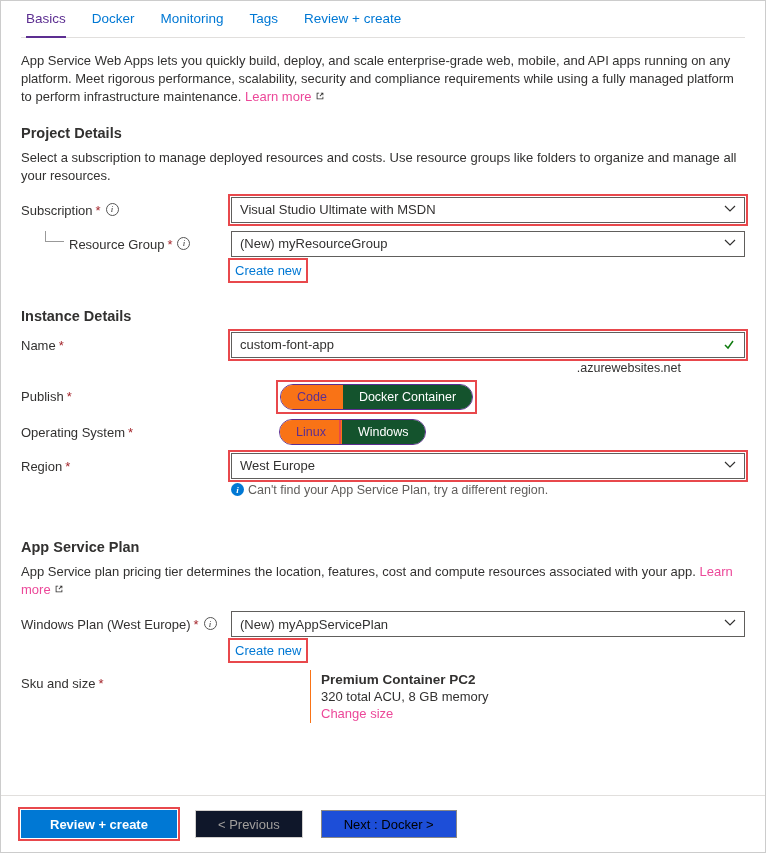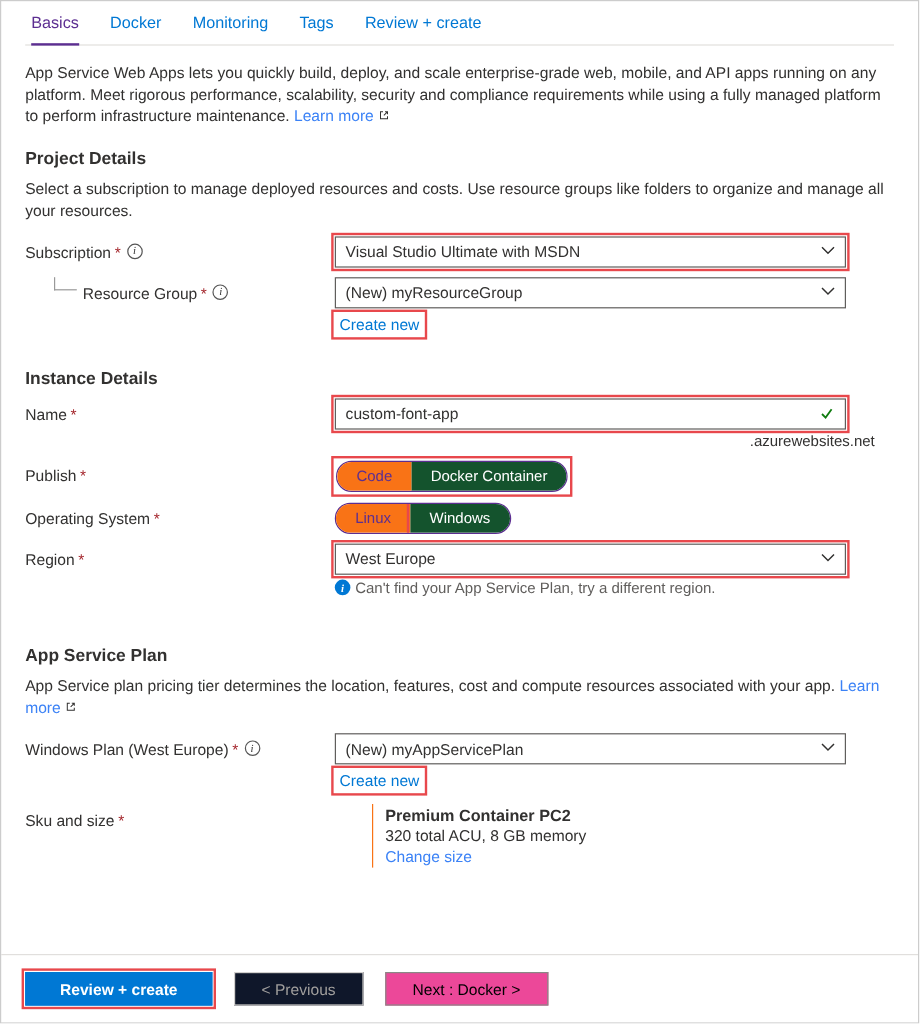--- a/index.html
+++ b/index.html
@@ -3,48 +3,48 @@
 <meta charset="utf-8">
 <style>
   * { box-sizing: border-box; margin: 0; padding: 0; }
   body { font-family: "Segoe UI", Arial, sans-serif; font-size: 13px; color: #323130; background: #fff; width: 768px; }
   .frame { border: 1px solid #ccc; width: 766px; min-height: 853px; position: relative; padding: 0; display: flex; flex-direction: column; }
   .content { padding: 0 20px 18px 20px; flex: 1; }
   .tabs { display: flex; gap: 26px; border-bottom: 1px solid #e1dfdd; padding: 10px 0 0 5px; margin-bottom: 14px; }
   .tab { color: #0078d4; font-size: 13.5px; padding-bottom: 10px; cursor: pointer; }
   .tab.active { color: #5c2e91; font-weight: 400; border-bottom: 2.5px solid #5c2e91; margin-bottom: -1px; }
   .intro { font-size: 13px; line-height: 1.4; margin-bottom: 18px; }
-  .link { color: #3b82f6; cursor: pointer; }
+  .link { color: #ec4899; cursor: pointer; }
   .ext-icon { display: inline-block; width: 10px; height: 10px; vertical-align: baseline; }
   h3 { font-size: 14.5px; font-weight: 600; margin-bottom: 8px; margin-top: 6px; }
   .sub { font-size: 13px; line-height: 1.4; margin-bottom: 12px; }
   .row { display: flex; align-items: flex-start; margin-bottom: 8px; }
   .lbl { width: 258px; font-size: 13px; padding-top: 6px; display: flex; align-items: flex-start; gap: 3px; }
   .lbl.indent { padding-left: 48px; position: relative; }
   .lbl.indent::before { content: ""; position: absolute; left: 24px; top: 0; width: 18px; height: 10px; border-left: 1px solid #999; border-bottom: 1px solid #999; }
   .req { color: #a4262c; }
   .info-icon { display: inline-flex; align-items: center; justify-content: center; width: 13px; height: 13px; border: 1px solid #555; border-radius: 50%; font-size: 9px; font-style: italic; font-family: serif; color: #333; margin-left: 2px; }
   .ctrl { flex: 1; position: relative; }
-  .select, .input { width: 426px; height: 26px; border: 1px solid #605e5c; padding: 0 24px 0 8px; font-size: 13px; background: #fff; display: flex; align-items: center; position: relative; }
+  .select, .input { width: 514px; height: 26px; border: 1px solid #605e5c; padding: 0 24px 0 8px; font-size: 13px; background: #fff; display: flex; align-items: center; position: relative; }
   .select .chev { position: absolute; right: 8px; top: 5px; }
   .chev svg { width: 12px; height: 12px; }
   .check-icon { position: absolute; right: 8px; top: 5px; }
   .hl { outline: 2.5px solid #e8484c; outline-offset: 1px; }
   .createnew { color: #0078d4; font-size: 13px; display: inline-block; margin-top: 4px; padding: 2px 4px; cursor: pointer; }
   .suffix { text-align: right; width: 450px; font-size: 12.5px; margin-top: 3px; color: #323130; }
   .pill-group { display: inline-flex; border: 1.5px solid #5c2e91; border-radius: 14px; overflow: hidden; height: 26px; }
   .pill { padding: 0 16px; font-size: 12.5px; display: flex; align-items: center; background: #f97316; color: #5c2e91; cursor: pointer; }
   .pill.sel { background: #14532d; color: #fff; }
   .hint { font-size: 12.5px; color: #605e5c; margin-top: 4px; display: flex; align-items: center; gap: 4px; }
   .hint .i-badge { display: inline-flex; width: 13px; height: 13px; border-radius: 50%; background: #0078d4; color: #fff; align-items: center; justify-content: center; font-size: 9px; font-style: italic; font-family: serif; font-weight:bold;}
   .sku-box { border-left: 1px solid #f97316; padding: 2px 0 2px 10px; margin-left: 31px; }
   .sku-title { font-weight: 600; font-size: 13.5px; }
   .sku-line { font-size: 13px; margin-top: 2px; }
   .footer { border-top: 1px solid #e1dfdd; padding: 14px 20px; display: flex; gap: 18px; align-items: center; }
-  .btn { height: 28px; padding: 0 22px; font-size: 13px; border: 1px solid #8a8886; background: #ec4899; display: inline-flex; align-items: center; justify-content: center; cursor: pointer; }
+  .btn { height: 28px; padding: 0 22px; font-size: 13px; border: 1px solid #8a8886; background: #1d4ed8; display: inline-flex; align-items: center; justify-content: center; cursor: pointer; }
   .btn.primary { background: #0078d4; color: #fff; border-color: #0078d4; font-weight: 600; padding: 0 28px; }
   .btn.disabled { color: #a19f9d; border-color: #d2d0ce; background: #0f172a; cursor: default; }
   .section-gap { height: 14px; }
 </style>
 </head>
 <body>
 
 <div class="frame">
 <div class="content">
 

